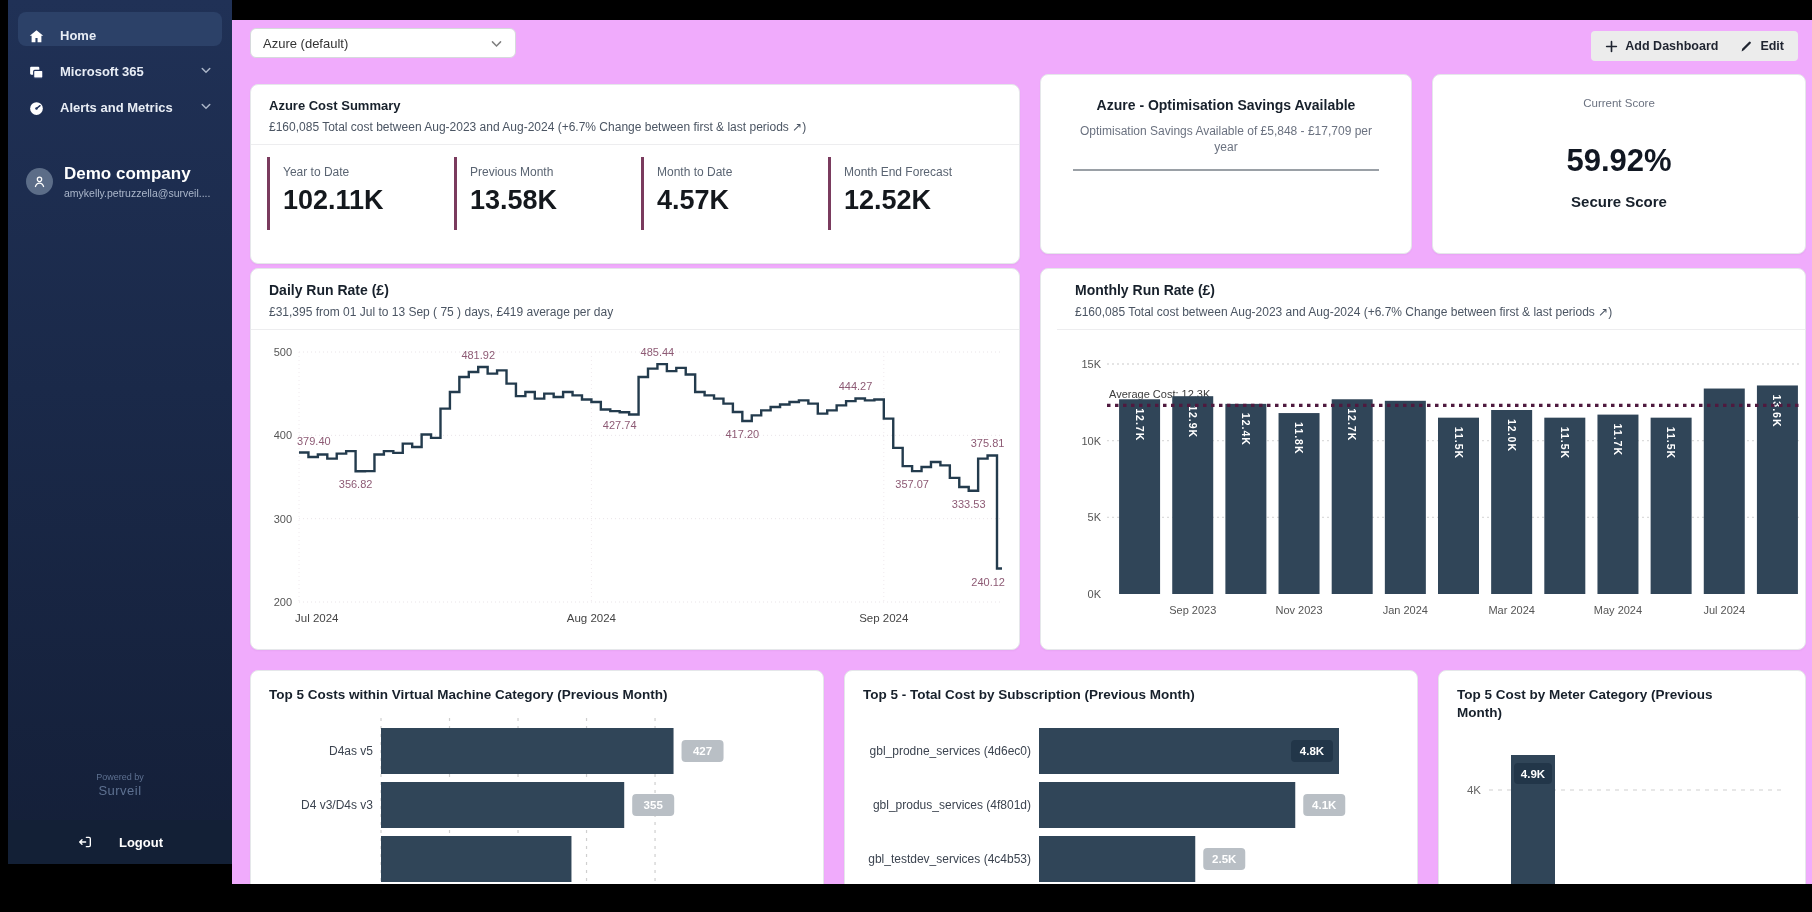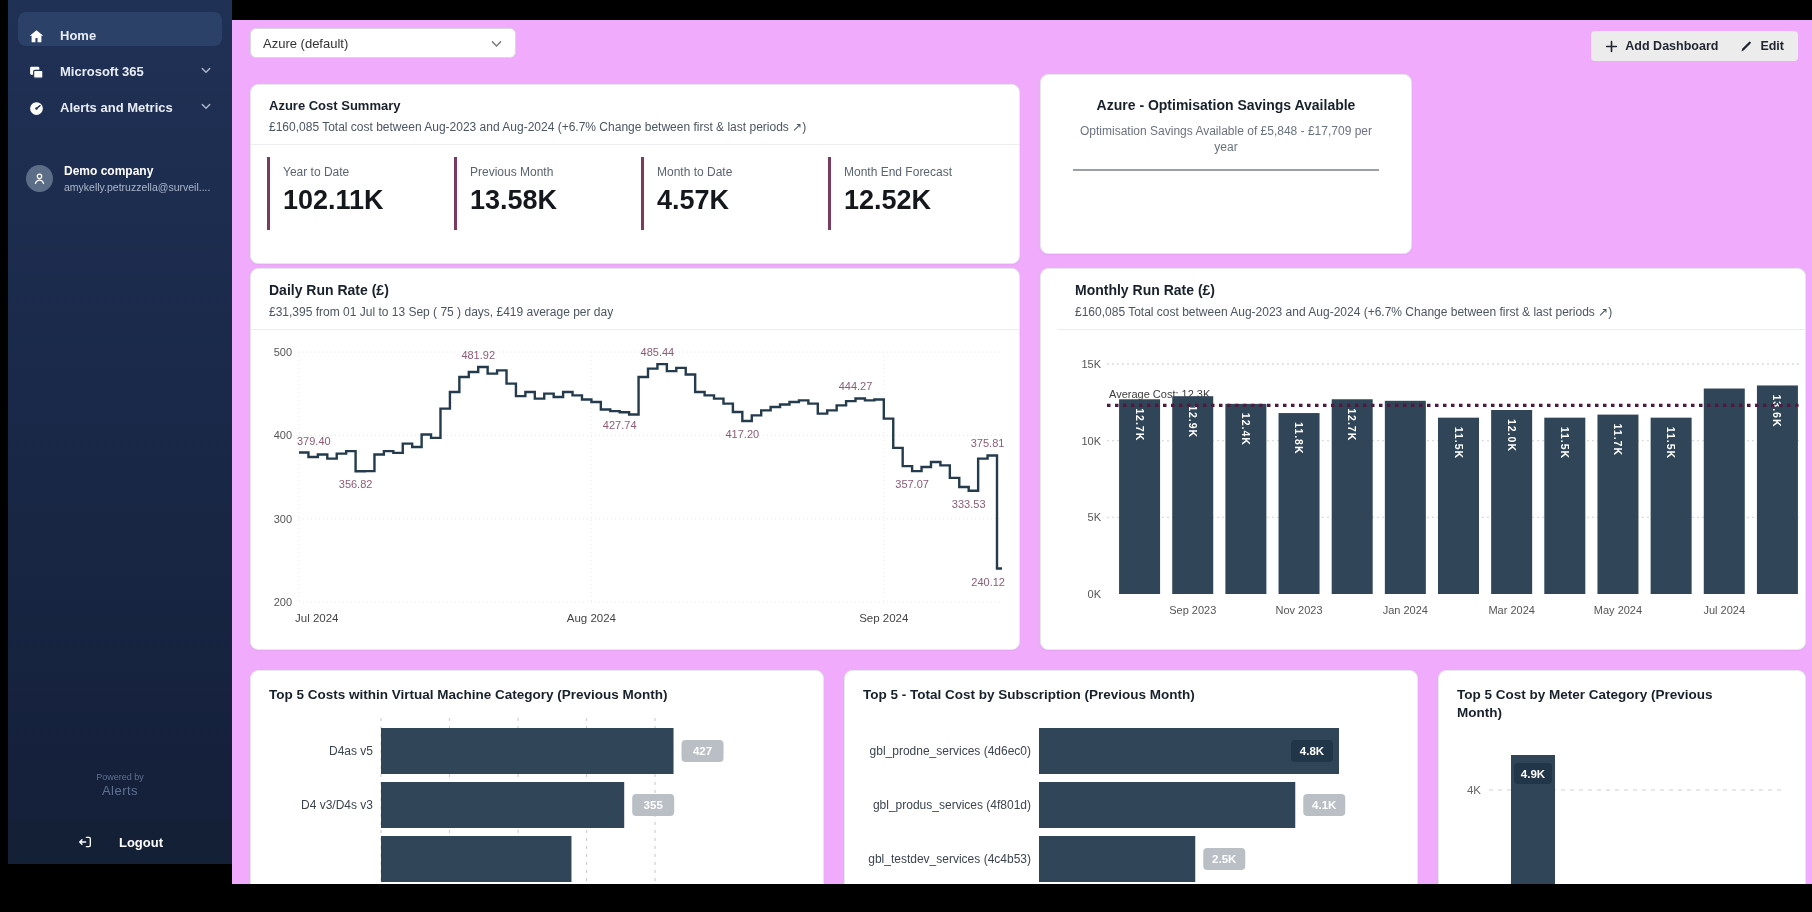--- a/index.html
+++ b/index.html
@@ -14,21 +14,21 @@
   .nav-item { position:relative; display:flex; align-items:flex-start; height:34px;
     margin:2px 10px; padding:16px 10px; border-radius:8px; color:#e8edf5;
     font-size:13px; font-weight:bold; cursor:pointer; }
   .nav-item.active { background:#2c4168; }
   .nav-item .nico { width:17px; height:17px; margin-right:15px; flex:0 0 auto; }
   .nav-item .chev { position:absolute; right:10px; width:12px; height:12px; opacity:.8; }
   .user { display:flex; align-items:center; margin:46px 14px 0 18px; }
   .avatar { width:27px; height:27px; border-radius:50%; background:#5c6d88;
     display:flex; align-items:center; justify-content:center; flex:0 0 auto; }
   .user-txt { margin-left:11px; overflow:hidden; }
-  .user-company { color:#fff; font-size:12px; font-weight:bold; }
+  .user-company { color:#fff; font-size:17px; font-weight:bold; }
   .user-email { color:#aab6ca; font-size:10.5px; margin-top:3px; white-space:nowrap; }
   .powered { position:absolute; left:0; right:0; top:772px; text-align:center;
     color:#5e7191; line-height:1.25; }
   .powered .p1 { font-size:9px; }
   .powered .p2 { font-size:13px; letter-spacing:.5px; }
   .side-footer { position:absolute; left:0; bottom:0; width:100%; height:44px;
     background:#132036; display:flex; align-items:center; justify-content:center;
     gap:26px; cursor:pointer; }
   .side-footer .lbl { color:#fff; font-size:13px; font-weight:bold; }
 
@@ -132,21 +132,21 @@
         </svg>
       </div>
       <div class="user-txt">
         <div class="user-company">Demo company</div>
         <div class="user-email">amykelly.petruzzella@surveil....</div>
       </div>
     </div>
 
     <div class="powered">
       <div class="p1">Powered by</div>
-      <div class="p2">Alerts</div>
+      <div class="p2">Surveil</div>
     </div>
 
     <div class="side-footer">
       <svg width="16" height="16" viewBox="0 0 24 24">
         <path d="M14 5h4a2 2 0 0 1 2 2v10a2 2 0 0 1-2 2h-4" fill="none" stroke="#fff" stroke-width="2" stroke-linecap="round"></path>
         <path d="M4 12h9M7.5 8.5 4 12l3.5 3.5" fill="none" stroke="#fff" stroke-width="2" stroke-linecap="round" stroke-linejoin="round"></path>
       </svg>
       <span class="lbl">Logout</span>
     </div>
   </div>
@@ -198,20 +198,25 @@
         </div>
       </div>
     </div>
 
     <div class="card" id="c-optim">
       <div class="t">Azure - Optimisation Savings Available</div>
       <div class="s">Optimisation Savings Available of £5,848 - £17,709 per year</div>
       <div class="div"></div>
     </div>
 
+    <div class="card" id="c-score">
+      <div class="t">Current Score</div>
+      <div class="v">59.92%</div>
+      <div class="l">Secure Score</div>
+    </div>
 
     <div class="card" id="c-daily">
       <div class="hdr">
         <div class="card-title" style="font-size:14px">Daily Run Rate (£)</div>
         <div class="card-sub">£31,395 from 01 Jul to 13 Sep ( 75 ) days, £419 average per day</div>
       </div>
       <div class="chart-wrap" id="daily-chart"><svg width="740" height="300" viewBox="0 0 740 300">
             <line x1="34" y1="266" x2="736" y2="266" stroke="#e9e4e8" stroke-width="1" stroke-dasharray="1 3"></line>
             <text x="27" y="270" text-anchor="end" font-size="11" fill="#555">200</text>
             <line x1="34" y1="182.66666666666669" x2="736" y2="182.66666666666669" stroke="#e9e4e8" stroke-width="1" stroke-dasharray="1 3"></line>

